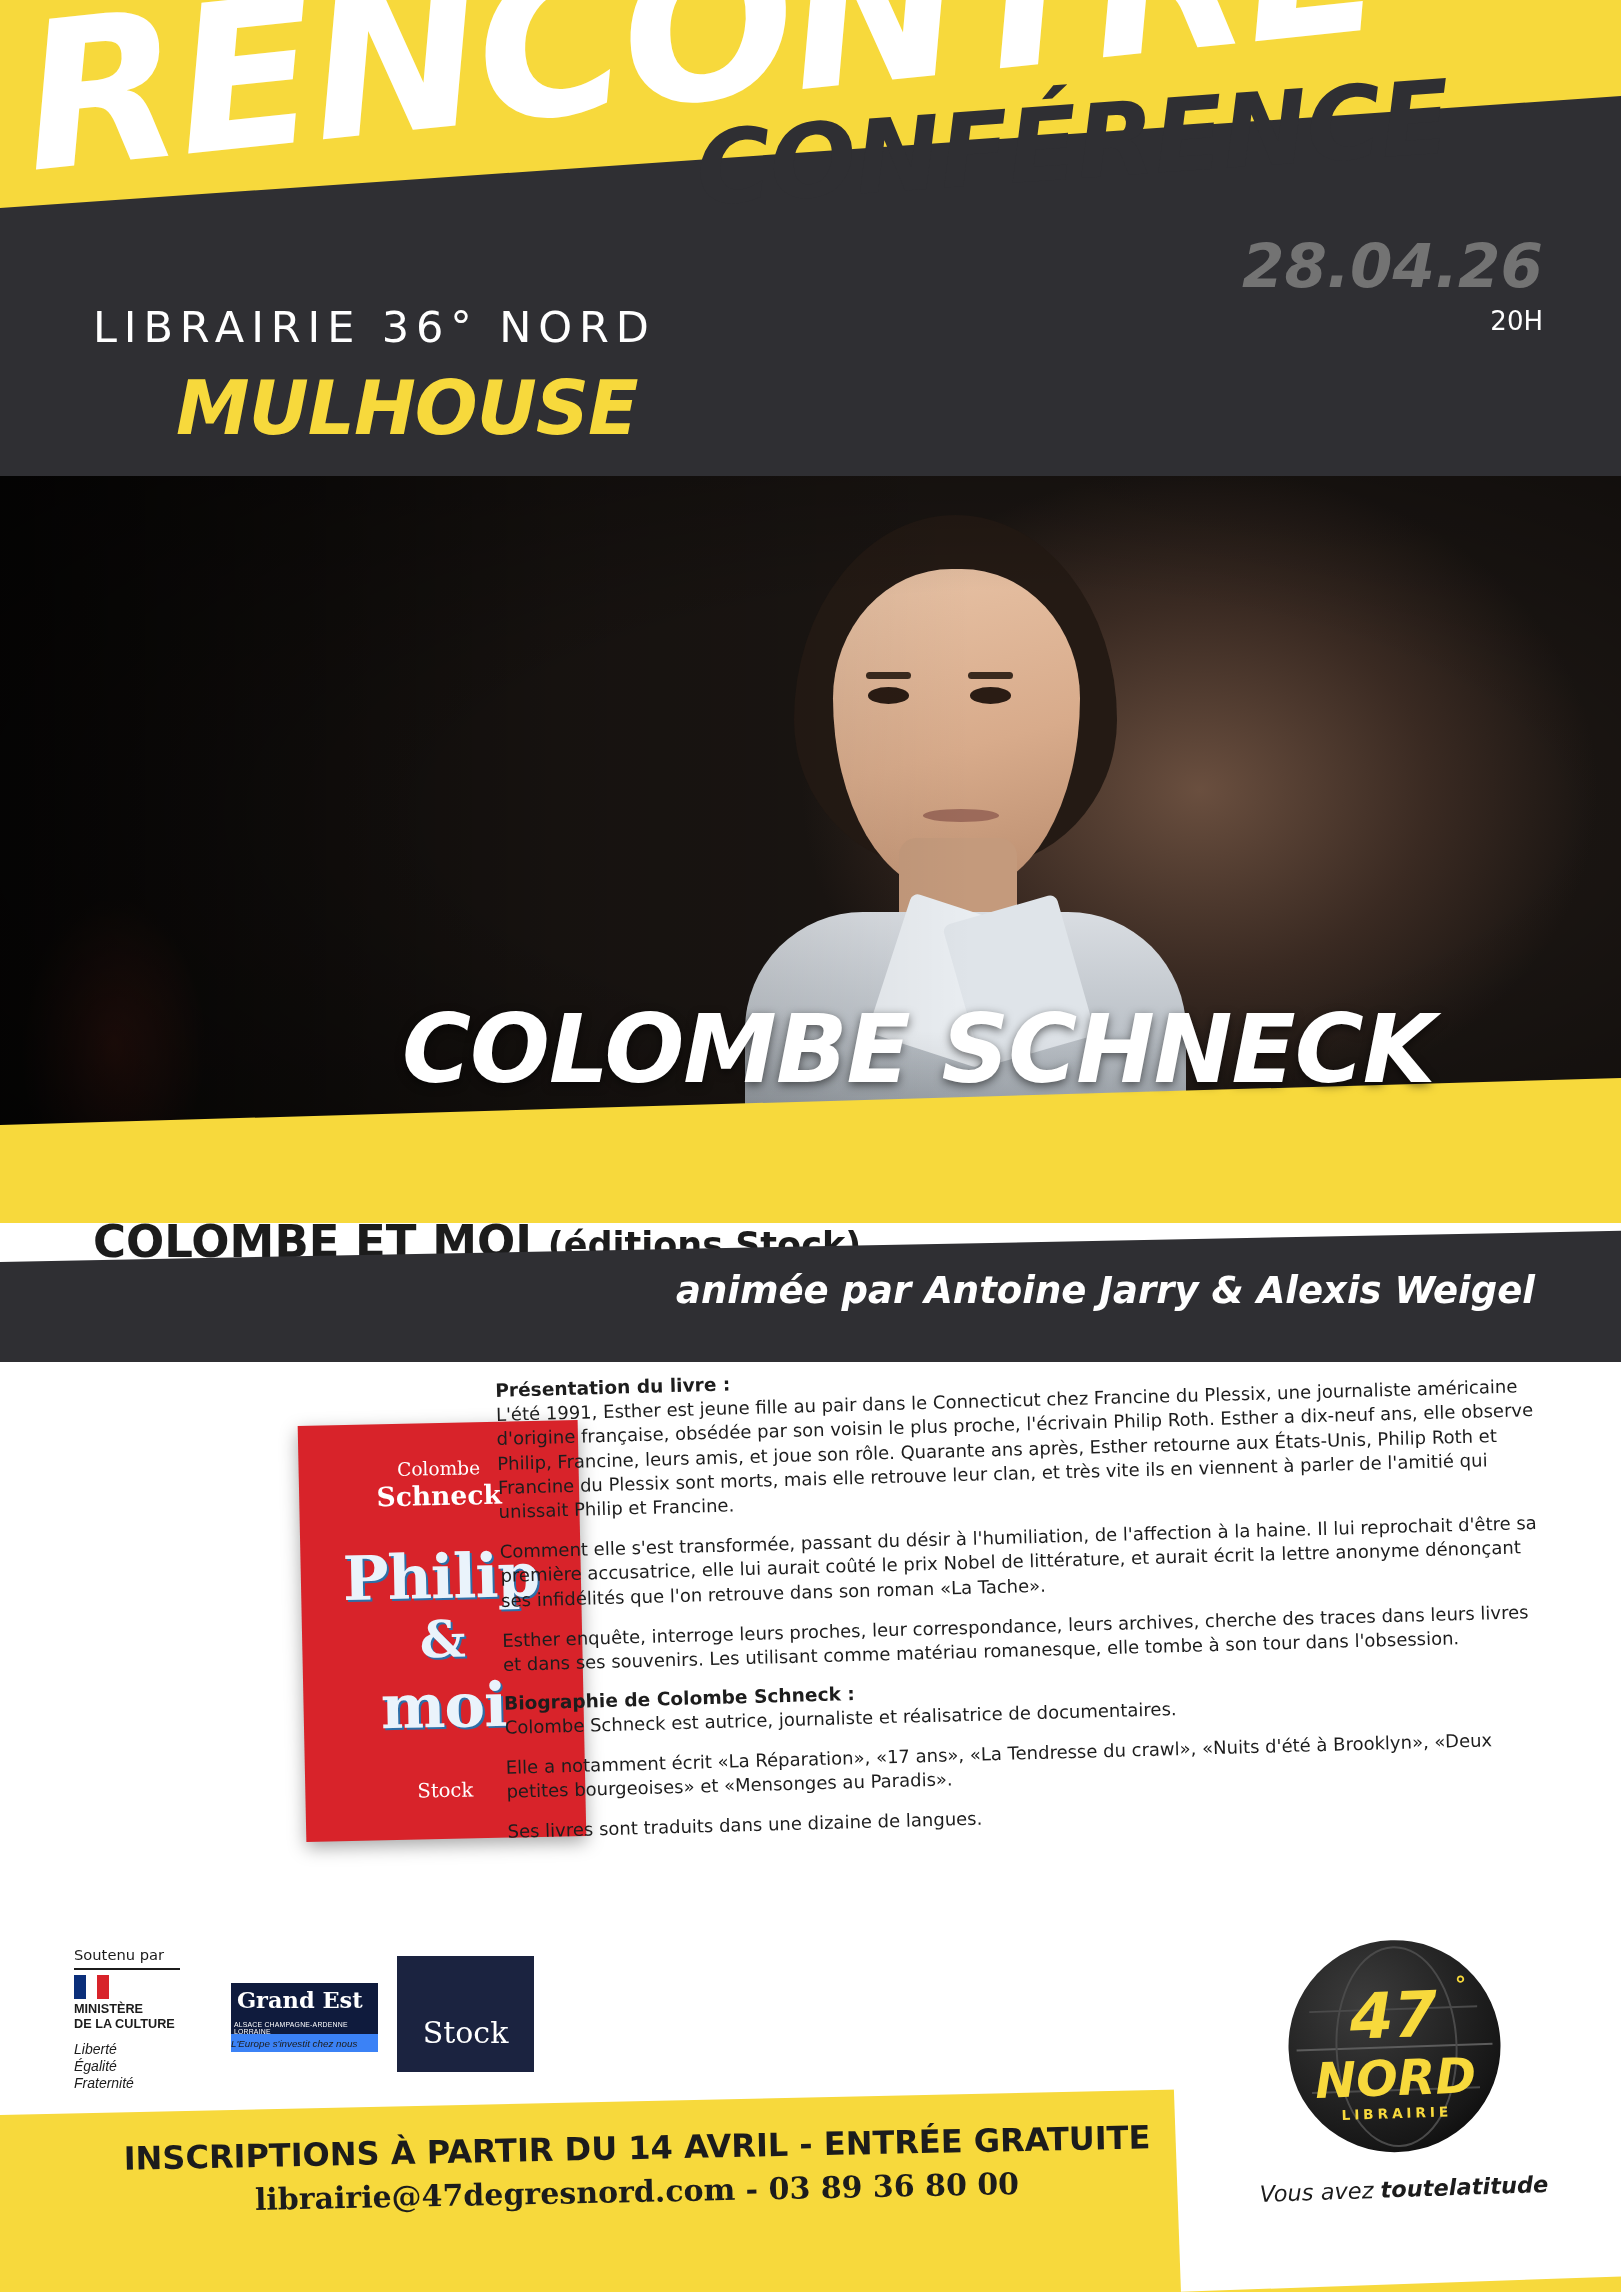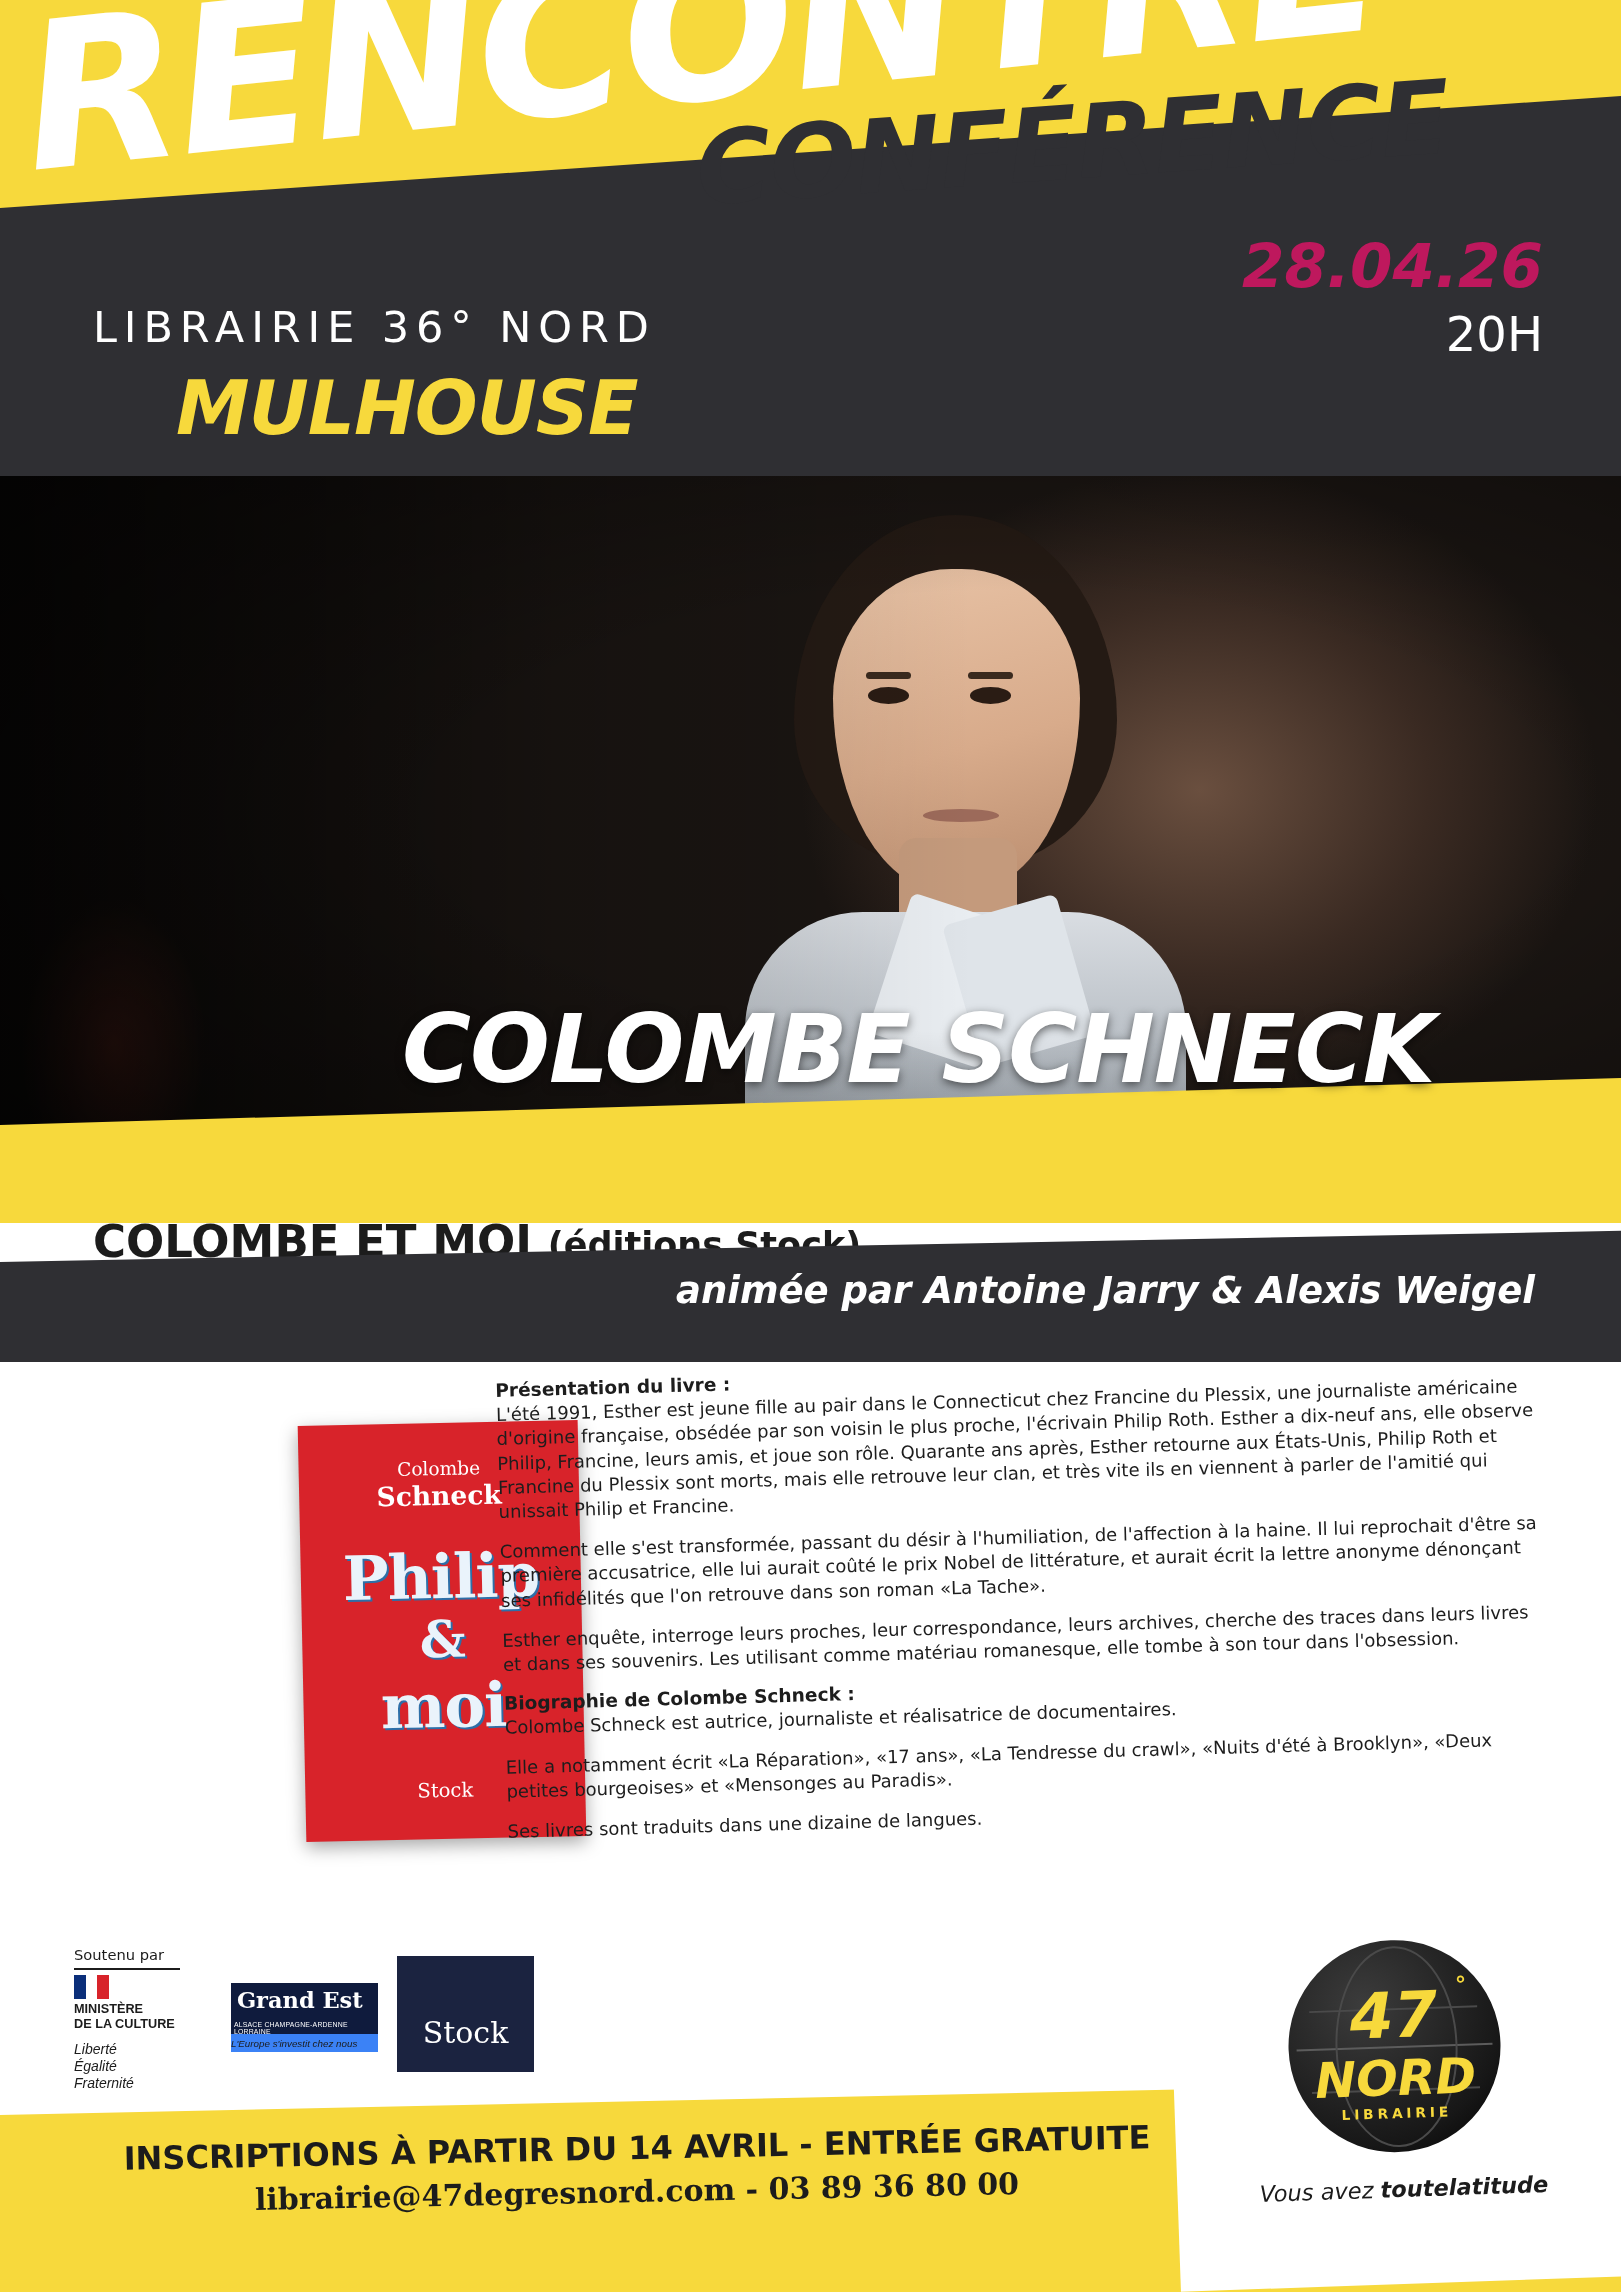--- a/index.html
+++ b/index.html
@@ -48,30 +48,30 @@
     font-size:102px; letter-spacing:-1px;
     color:#2f2f33;
     transform:rotate(-4deg);
     transform-origin:left top;
     white-space:nowrap;
   }
   .date {
     position:absolute; right:78px; top:230px;
     font-family:"DejaVu Sans", sans-serif;
     font-weight:bold; font-style:italic;
-    font-size:61px; color:#be185d;
+    font-size:61px; color:#737373;
     letter-spacing:0px;
     white-space:nowrap;
     text-align:right;
   }
   .hour {
     position:absolute; right:78px; top:306px;
     font-family:"DejaVu Sans", sans-serif;
     font-weight:normal;
-    font-size:48px; color:#ffffff;
+    font-size:26px; color:#ffffff;
     white-space:nowrap; text-align:right;
   }
   .librairie {
     position:absolute; left:93px; top:302px;
     font-family:"DejaVu Sans", sans-serif;
     font-weight:normal; font-size:43px;
     letter-spacing:6.9px; color:#ffffff;
     white-space:nowrap;
   }
   .mulhouse {

